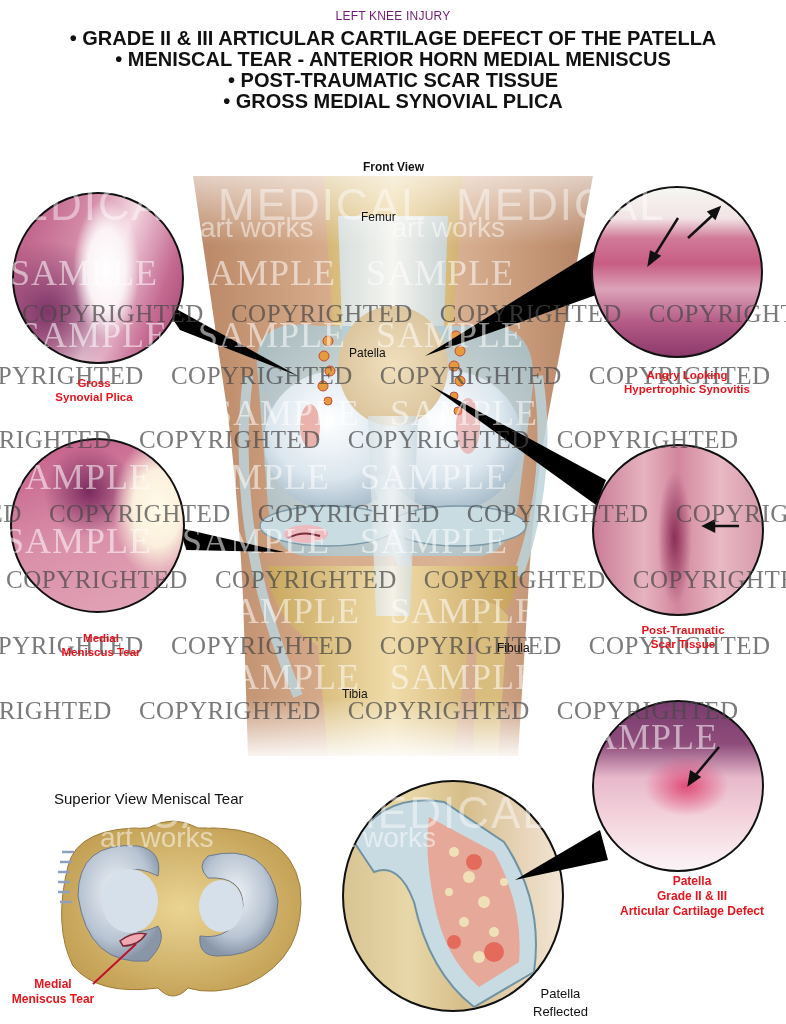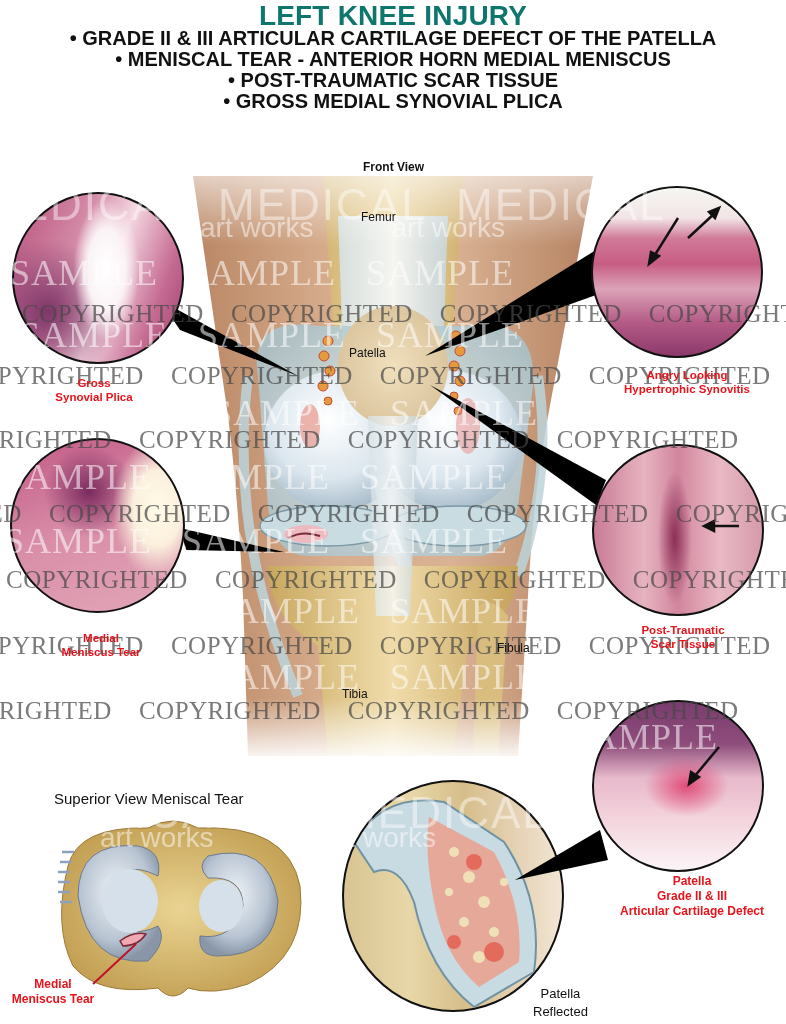--- a/index.html
+++ b/index.html
@@ -1,20 +1,20 @@
 <!DOCTYPE html>
 <html><head>
 <meta charset="utf-8">
 <style>
   html, body { margin:0; padding:0; }
   body { width:786px; height:1024px; background:#ffffff; position:relative; overflow:hidden; font-family:"Liberation Sans", sans-serif; }
 
   
   .header { position:absolute; left:0; top:4px; width:786px; text-align:center; z-index:20; }
-  .title { color:#0f766e; font-weight:bold; font-size:28px; line-height:24px; letter-spacing:0.2px; }
+  .title { color:#701a75; font-weight:normal; font-size:12px; line-height:24px; letter-spacing:0.2px; }
   .bullets { margin:0; padding:0; list-style:none; }
   .bullets li { color:#111; font-weight:bold; font-size:20px; line-height:21px; }
 
   
   .front-label { position:absolute; left:339px; top:160px; font-weight:bold; font-size:12px; color:#111; z-index:12;padding-left:24px; }
   .knee { position:absolute; left:188px; top:176px; width:410px; height:580px; z-index:2; }
   .anat-label { position:absolute; font-size:12px; color:#111; z-index:12; }
 
   
   .inset { position:absolute; border-radius:50%; border:2px solid #111; overflow:hidden; z-index:6; box-sizing:border-box; }

